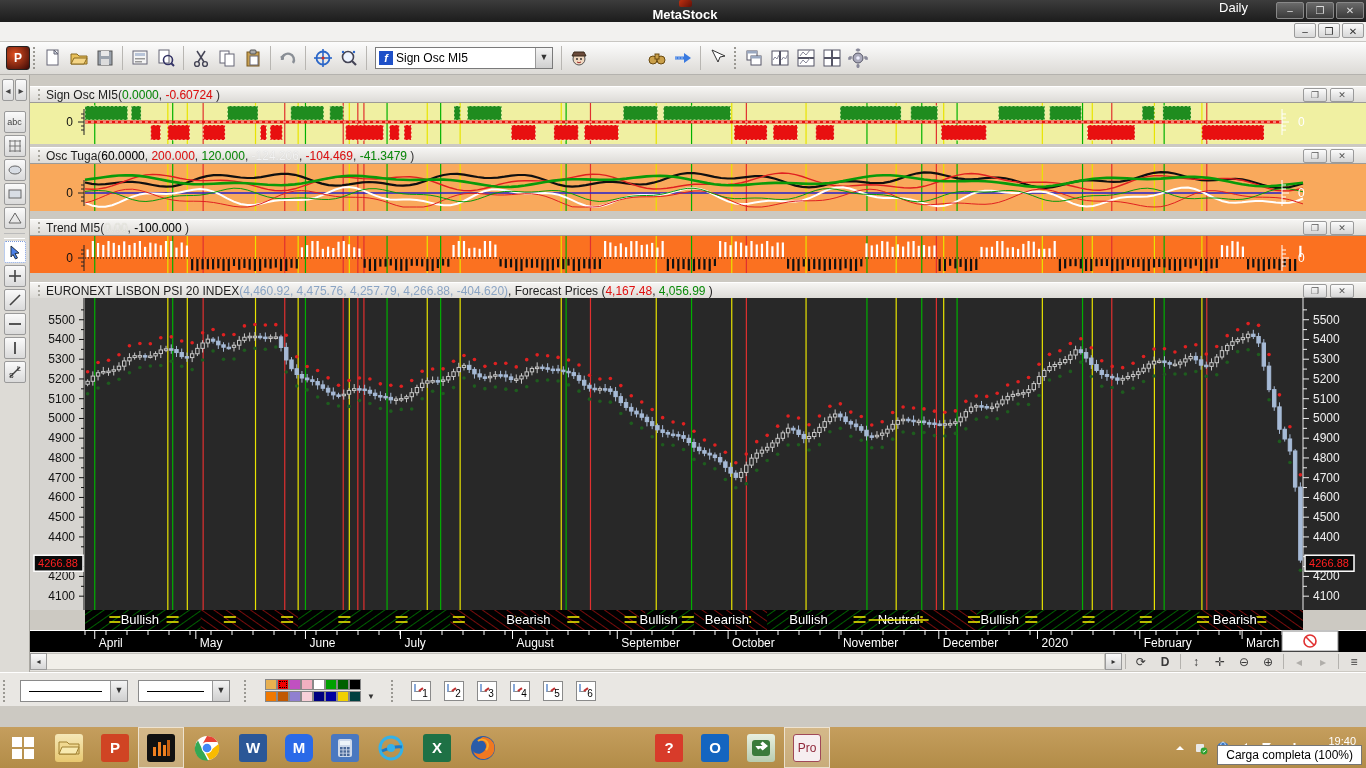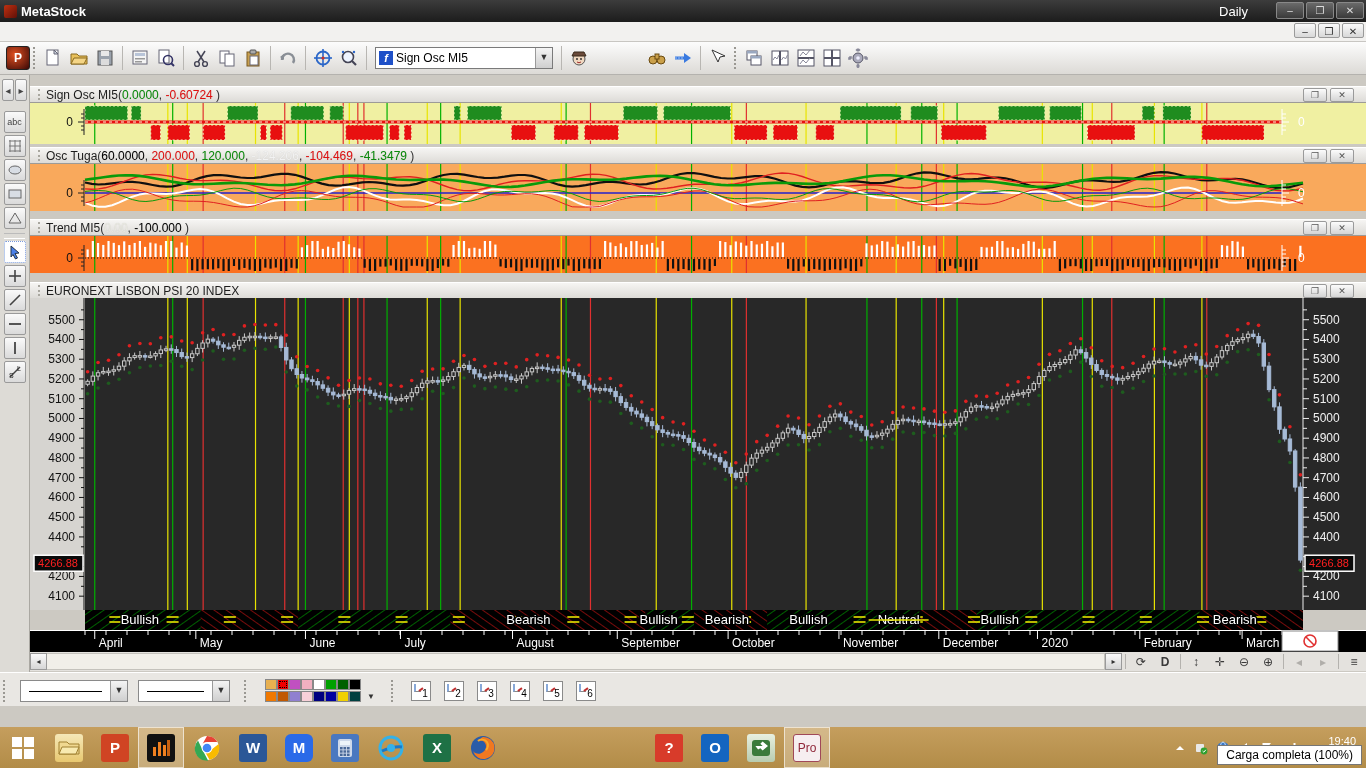--- a/index.html
+++ b/index.html
@@ -1,21 +1,21 @@
 <!DOCTYPE html>
 <html><head>
 <meta charset="utf-8">
 <style>
   html,body{margin:0;padding:0;background:#000;}
   *{box-sizing:border-box;}
   #screen{position:relative;width:1366px;height:768px;overflow:hidden;
     font-family:"Liberation Sans","DejaVu Sans",sans-serif;font-size:12px;background:#ccc9c2;}
   
   #titlebar{position:absolute;left:0;top:0;width:1366px;height:22px;
-    background:linear-gradient(#3c3c3c,#1c1c1c);color:#fff;display:flex;align-items:center;}
+    background:linear-gradient(#3c3c3c,#1c1c1c);color:#fff;display:flex;align-items:center;flex-direction:column;}
   #titlebar .appname{font-weight:bold;font-size:13px;margin-left:4px;}
   #titlebar .doctitle{position:absolute;left:50%;transform:translateX(-50%);white-space:nowrap;font-size:13px;}
   #titlebar .period{position:absolute;right:118px;font-size:13px;}
   .winbtns{position:absolute;right:2px;top:2px;display:flex;gap:2px;}
   .winbtn{width:28px;height:17px;background:linear-gradient(#6a6a6a,#3a3a3a);border:1px solid #888;
     color:#ddd;font-size:10px;line-height:15px;text-align:center;border-radius:2px;cursor:default;}
   .ms-logo{width:13px;height:13px;margin-left:4px;background:linear-gradient(135deg,#c03010,#601008);border-radius:2px;}
   
   #menubar{position:absolute;left:0;top:22px;width:1366px;height:20px;background:#f2f1ef;
     border-bottom:1px solid #c8c6c2;display:flex;align-items:center;color:#222;}
@@ -853,20 +853,21 @@
           <line x1="1252" y1="22" x2="1259" y2="22" stroke="#fff"></line>
           <line x1="1252" y1="26" x2="1256" y2="26" stroke="#fff"></line>
           <line x1="1252" y1="30" x2="1256" y2="30" stroke="#fff"></line>
           <text x="1268" y="26" font-size="12" fill="#fff">0</text>
         </svg>
       </div>
 
     <div class="panel-hdr" id="hdr-main" style="top:207px">
         <span class="grip"></span>
         <span>EURONEXT LISBON PSI 20 INDEX </span>
+        <span><span style="color:#8aa4c4">(4,460.92, 4,475.76, 4,257.79, 4,266.88, -404.620)</span><span style="color:#222">, Forecast Prices (</span><span style="color:#e01010">4,167.48</span><span style="color:#222">, </span><span style="color:#0a8a0a">4,056.99</span><span style="color:#222"> )</span></span>
         <span class="hbtns">
           <span class="hbtn">❐</span>
           <span class="hbtn">✕</span>
         </span>
       </div>
     <div class="panel-body" id="body-main" style="top:223px;height:312px">
         <svg width="1336" height="312" viewBox="0 0 1336 312">
           <rect x="0" y="0" width="1336" height="312" fill="#282828"></rect>
           <rect x="0" y="0" width="55" height="312" fill="#d6d4d0"></rect>
           <line x1="64.744" y1="0" x2="64.744" y2="312" stroke="#00b000" stroke-width="1.2"></line>

